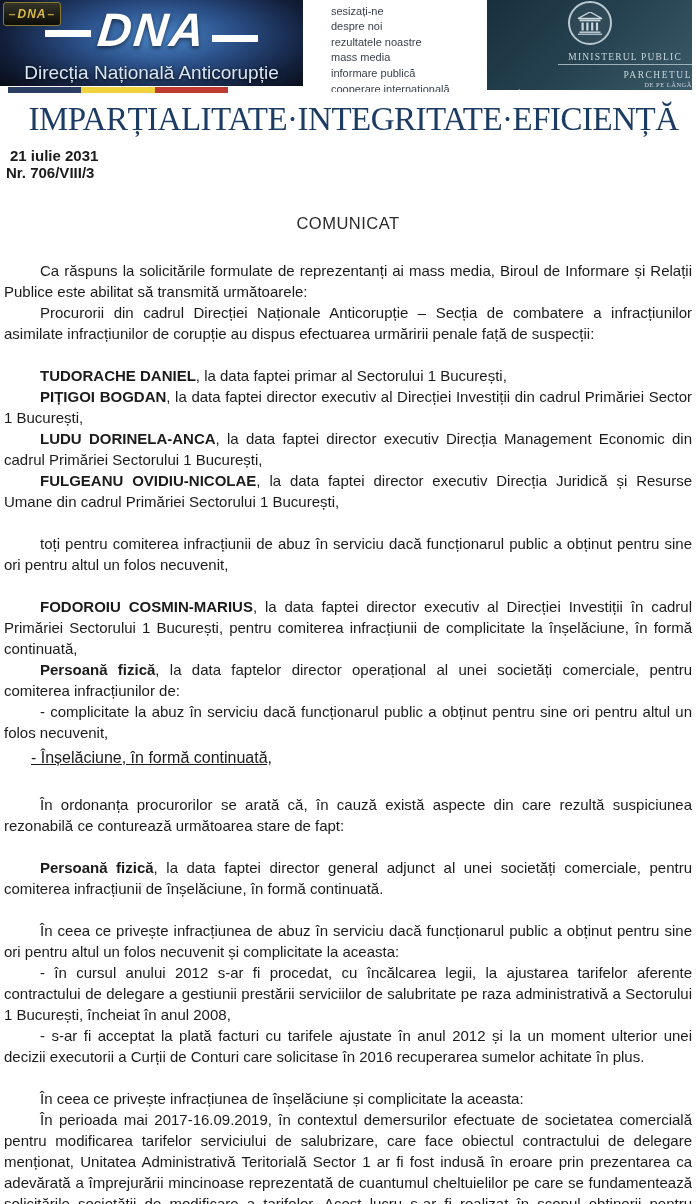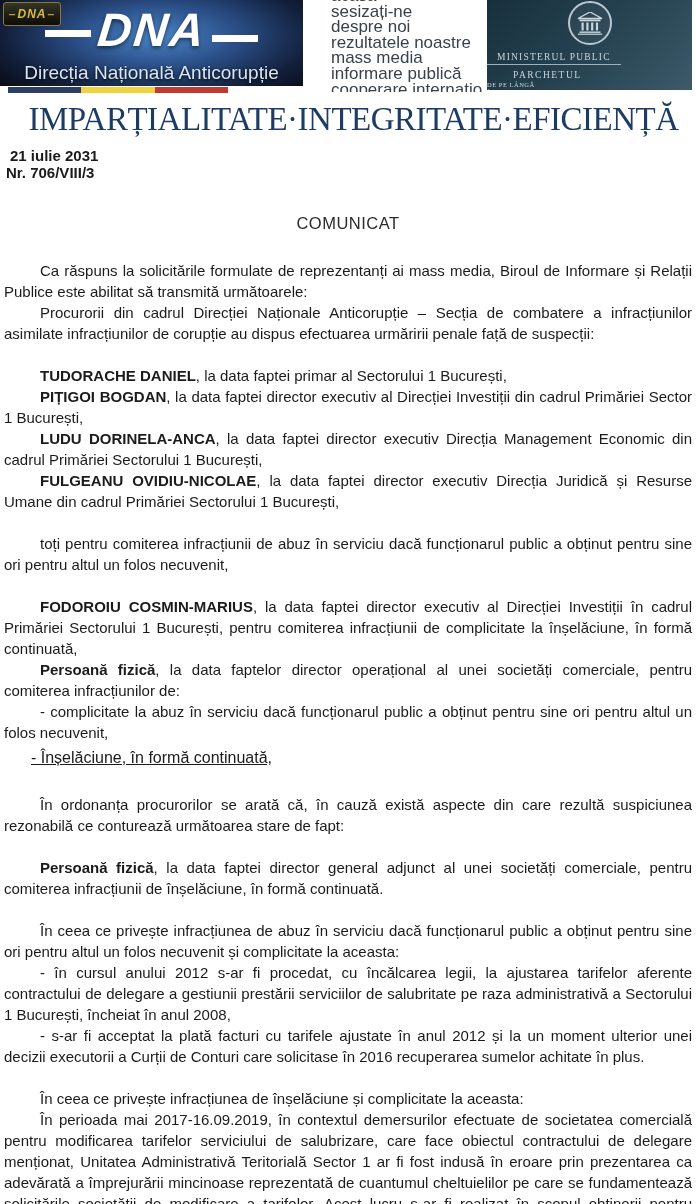--- a/index.html
+++ b/index.html
@@ -30,29 +30,29 @@
     position:absolute; top:2px; left:3px; width:56px; height:22px;
     background:linear-gradient(180deg,#343428,#0d0d08);
     border:1px solid #8a7a30; border-radius:3px;
     color:#d8b94a; font-weight:bold; font-style:italic; font-size:12px;
     display:flex; align-items:center; justify-content:center; letter-spacing:1px;
   }
   .mini-badge::before,.mini-badge::after{content:"–"; color:#b99b3a; font-style:normal; margin:0 1px;}
   
   .nav{
     position:absolute; left:331px; top:0; width:152px; height:92px;
-    overflow:hidden; font-size:17px; color:#3a414d;
+    overflow:hidden; font-size:11px; color:#3a414d;
   }
   .nav-item{line-height:15.6px; white-space:nowrap; cursor:pointer;}
   .nav-item.clipped{margin-top:-12px;}
   
   .ministry-logo{
     position:absolute; left:487px; top:0; width:205px; height:90px;
     background:linear-gradient(135deg,#18303d 0%, #24404e 45%, #33505f 80%, #3c5a6a 100%);
-    color:#c9d6dc; text-align:left; font-family:"Liberation Serif",serif;
+    color:#c9d6dc; text-align:right; font-family:"Liberation Serif",serif;
     overflow:hidden; cursor:pointer;
   }
   .emblem{
     width:44px; height:44px; margin:1px auto 1px; box-sizing:border-box;
     border:2px solid #b9c8cf; border-radius:50%;
     display:flex; align-items:center; justify-content:center;
     background:rgba(255,255,255,.05);
   }
   .mp-title{font-size:9.5px; letter-spacing:1.2px; display:inline-block;
     border-bottom:1px solid #9fb1b9; padding:0 10px 2px;}

